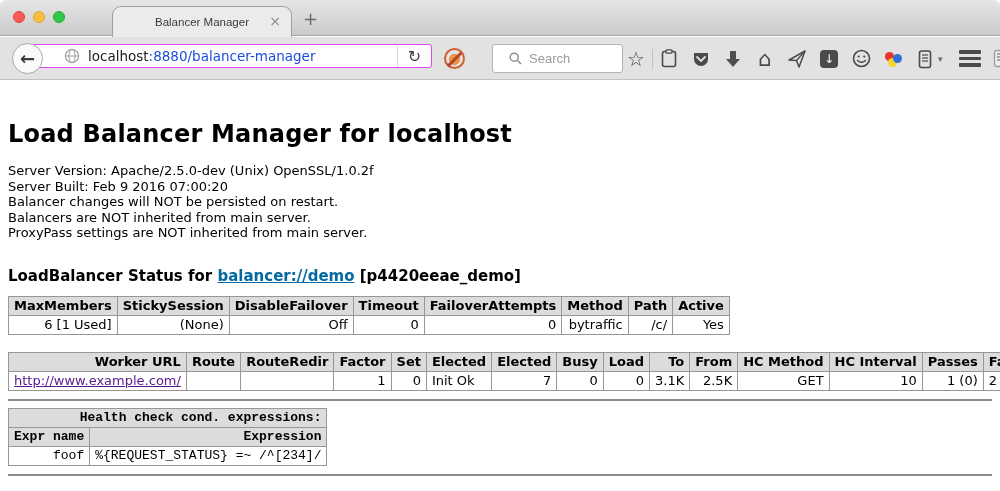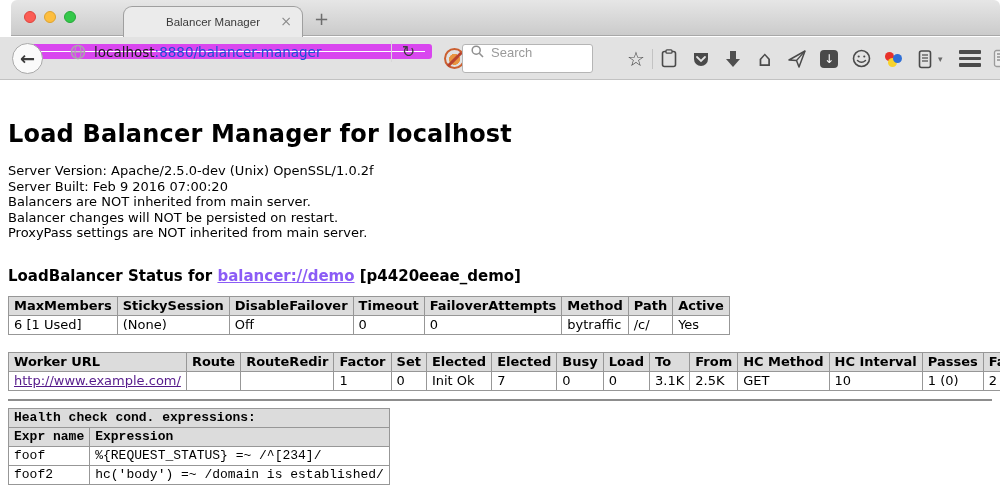--- a/index.html
+++ b/index.html
@@ -6,21 +6,21 @@
   html,body { width:1000px; height:491px; }
   body {
     font-family:"DejaVu Sans", sans-serif;
     background:#ffffff;
     position:relative;
     overflow:hidden;
   }
 
   
   .titlebar {
-    position:absolute; top:0; left:11px; right:0; height:36px;
+    position:absolute; top:0; left:0; right:0; height:36px;
     background:linear-gradient(#e6e6e6,#cbcbcb);
     border-bottom:1px solid #a8a8a8;
     border-radius:6px 6px 0 0;
   }
   .lights { position:absolute; top:11px; left:13px; display:flex; gap:8px; }
   .light { width:12px; height:12px; border-radius:50%; }
   .light.red    { background:#fb5d55; border:1px solid #df443d; }
   .light.yellow { background:#fdbe3f; border:1px solid #dda32f; }
   .light.green  { background:#34c84a; border:1px solid #27a839; }
 
@@ -38,45 +38,45 @@
     position:absolute; top:37px; left:0; right:0; height:43px;
     background:#e2e2e2; border-bottom:1px solid #c2c2c2;
   }
   .back-btn {
     position:absolute; left:12px; top:6px; width:31px; height:31px;
     border-radius:50%; background:#fafafa; border:1px solid #a9a9a9;
     display:flex; align-items:center; justify-content:center;
     font-size:18px; color:#3c3c3c; z-index:3; font-weight:bold;
   }
   .urlbar {
-    position:absolute; left:27px; top:7px; width:405px; height:15px;
-    background:#ffffff; border:7px solid #d946ef; border-radius:3px;
+    position:absolute; left:27px; top:7px; width:405px; height:24px;
+    background:#ffffff; border:1px solid #d946ef; border-radius:3px;
     display:flex; align-items:center; padding-left:36px; font-size:13.5px;
   }
   .globe { width:16px; height:16px; margin-right:8px; flex:none; }
   .url-domain { color:#1c1c1c; }
   .url-path { color:#1d4ed8; }
   .reload-btn {
     margin-left:auto; width:34px; height:21px; border-left:1px solid #d8d8d8;
     display:flex; align-items:center; justify-content:center;
     font-size:16px; color:#3d3d3d;
   }
   .blocker {
     position:absolute; left:444px; top:11px; width:21px; height:21px;
     border:2px solid #cb5f30; border-radius:50%;
     background:radial-gradient(circle at 50% 55%, #e89440 0 42%, transparent 45%);
   }
   .blocker::after {
     content:""; position:absolute; left:-1px; top:8px; width:19px; height:2.5px;
     background:#b8432e; transform:rotate(-45deg);
   }
   .searchbar {
-    position:absolute; left:462px; top:7px; width:131px; height:29px;
+    position:absolute; left:492px; top:7px; width:131px; height:29px;
     background:#fff; border:1px solid #b5b5b5; border-radius:3px;
-    display:flex; align-items:flex-start; padding:0 8px;
+    display:flex; align-items:center; padding:0 16px;
   }
   .searchbar svg { flex:none; margin-right:7px; }
   .searchbar input {
     border:none; outline:none; width:90px; font-size:13px;
     font-family:"Liberation Sans",sans-serif; color:#444; background:transparent;
   }
   .searchbar input::placeholder { color:#9a9a9a; }
 
   .iconrow {
     position:absolute; left:626px; top:7px; height:29px;
@@ -98,24 +98,24 @@
   .dots .d3 { background:#2f6fd6; left:10px; top:5px; }
   .caret { font-size:9px; color:#6a6a6a; margin-left:3px; }
   .burger { display:flex; flex-direction:column; gap:3px; margin-left:16px; }
   .burger i { display:block; width:22px; height:3.5px; background:#4a4a4a; border-radius:1px; }
 
   
   .content { position:absolute; top:81px; left:0; right:0; bottom:0; background:#fff; padding:16px 8px; font-size:13px; color:#000; }
   h1.pgtitle { font-size:24px; font-weight:bold; margin:23px 0 15px 0; letter-spacing:0.2px; }
   .info-line { font-size:13px; line-height:15.6px; }
   h3.section { font-size:15px; font-weight:bold; margin:26px 0 0 0; }
-  h3.section a { color:#8b5cf6; text-decoration:underline; }
+  h3.section a { color:#0369a1; text-decoration:underline; }
 
   table { border-collapse:collapse; font-size:13px; }
-  th, td { border:1px solid #979797; padding:1px 5px; height:19px; text-align:left; white-space:nowrap; }
+  th, td { border:1px solid #979797; padding:1px 5px; height:19px; text-align:right; white-space:nowrap; }
   th { background:#dcdcdc; font-weight:bold; }
   td a { color:#551a8b; }
   .t-balancer { margin-top:11px; }
   .t-worker { margin-top:17px; }
   .t-health { margin-top:0;font-family:Liberation Mono, monospace; }
   .left { text-align:left; }
   hr.sep { border:none; height:2px; background:#8d8d8d; margin:8px 0 7px 0; }
 </style>
 </head>
 <body>
@@ -230,22 +230,22 @@
   </div>
 </div>
 
 <div class="content">
 
   <h1 class="pgtitle">Load Balancer Manager for localhost</h1>
 
   <div>
     <div class="info-line">Server Version: Apache/2.5.0-dev (Unix) OpenSSL/1.0.2f</div>
     <div class="info-line">Server Built: Feb 9 2016 07:00:20</div>
+    <div class="info-line">Balancer changes will NOT be persisted on restart.</div>
     <div class="info-line">Balancers are NOT inherited from main server.</div>
-    <div class="info-line">Balancer changes will NOT be persisted on restart.</div>
     <div class="info-line">ProxyPass settings are NOT inherited from main server.</div>
   </div>
 
   <h3 class="section"><span>LoadBalancer Status for </span><a href="#">balancer://demo</a><span> [p4420eeae_demo]</span></h3>
 
   <table class="t-balancer">
     <tbody>
         <tr>
       <th style="width:92px">MaxMembers</th>
       <th style="width:96px">StickySession</th>
@@ -318,22 +318,18 @@
       <th colspan="2">Health check cond. expressions:</th>
     </tr>
     <tr>
       <th style="width:78px">Expr name</th>
       <th style="width:215px">Expression</th>
     </tr>
     <tr>
       <td>foof</td>
       <td class="left">%{REQUEST_STATUS} =~ /^[234]/</td>
     </tr>
-    <tr>
-      <td>foof2</td>
-      <td class="left">hc('body') =~ /domain is established/</td>
-    </tr>
   </tbody>
     </table>
 
   <hr class="sep">
 
 </div>
 
 </body></html>

